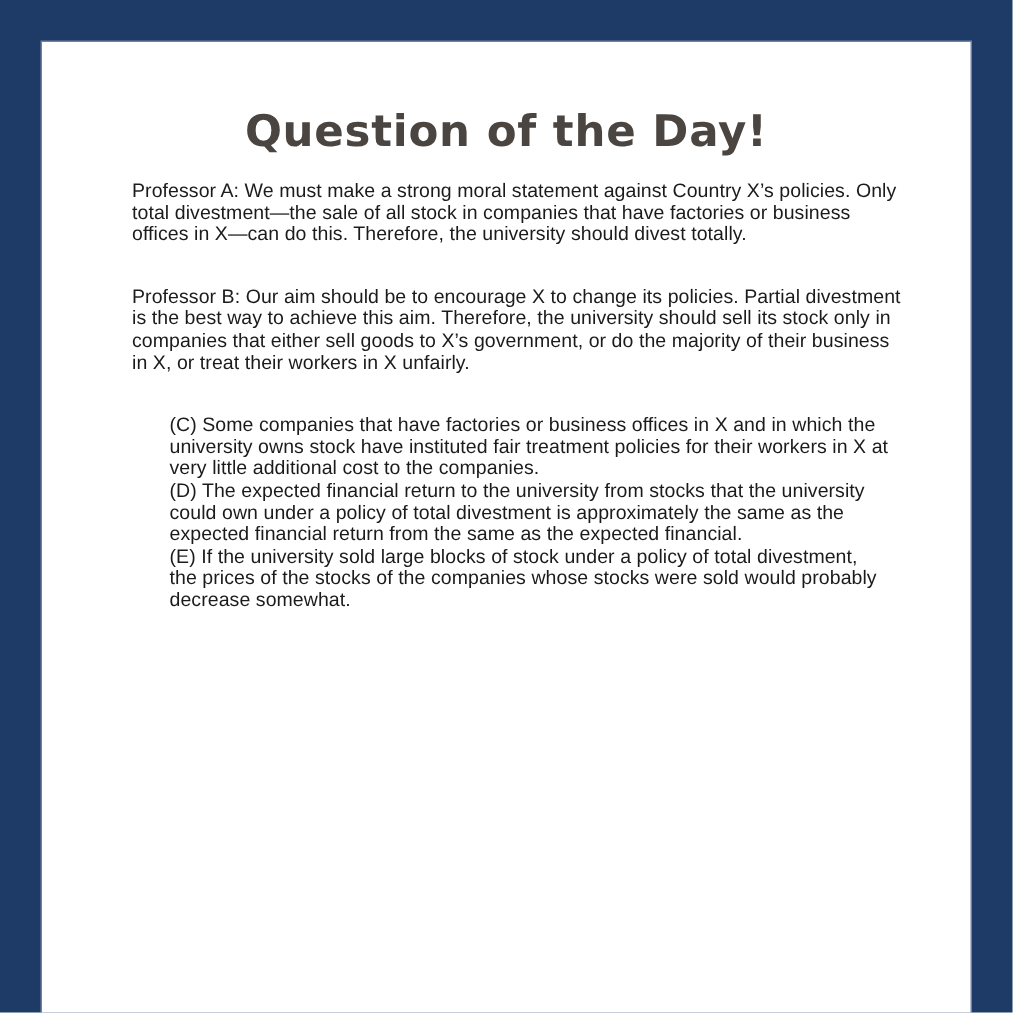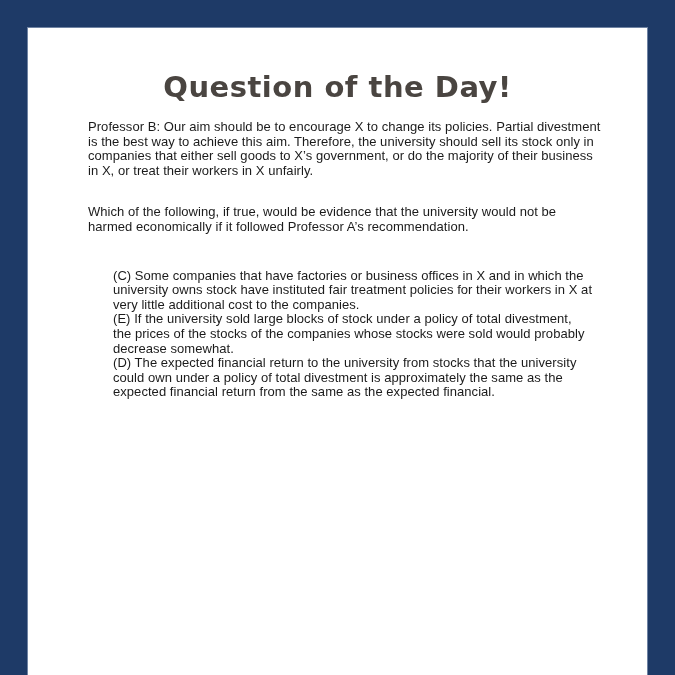--- a/index.html
+++ b/index.html
@@ -67,26 +67,26 @@
   .swipe .hand  { position: absolute; top: 13px; left: 0; }
 </style>
 </head>
 <body>
 
 <div class="page">
 
   <div class="card">
     <h1>Question of the Day!</h1>
     <div class="card-body">
+      <p>Professor A: We must make a strong moral statement against Country X’s policies. Only total divestment—the sale of all stock in companies that have factories or business offices in X—can do this. Therefore, the university should divest totally.</p>
       <p>Professor B: Our aim should be to encourage X to change its policies. Partial divestment is the best way to achieve this aim. Therefore, the university should sell its stock only in companies that either sell goods to X’s government, or do the majority of their business in X, or treat their workers in X unfairly.</p>
-      <p class="stem">Which of the following, if true, would be evidence that the university would not be harmed economically if it followed Professor A’s recommendation.</p>
       <div class="choices">
         <p>(C) Some companies that have factories or business offices in X and in which the university owns stock have instituted fair treatment policies for their workers in X at very little additional cost to the companies.</p>
+        <p>(D) The expected financial return to the university from stocks that the university could own under a policy of total divestment is approximately the same as the expected financial return from the same as the expected financial.</p>
         <p>(E) If the university sold large blocks of stock under a policy of total divestment, the prices of the stocks of the companies whose stocks were sold would probably decrease somewhat.</p>
-        <p>(D) The expected financial return to the university from stocks that the university could own under a policy of total divestment is approximately the same as the expected financial return from the same as the expected financial.</p>
       </div>
     </div>
   </div>
 
   <div class="footer">
     <span class="ig-icon">
       <svg width="37" height="37" viewBox="0 0 37 37" fill="none" xmlns="http://www.w3.org/2000/svg">
         <rect x="2" y="2" width="33" height="33" rx="9.5" stroke="#ffffff" stroke-width="2.8"></rect>
         <circle cx="18.5" cy="18.5" r="8.0" stroke="#ffffff" stroke-width="2.8"></circle>
         <circle cx="28.2" cy="8.8" r="2.3" fill="#ffffff"></circle>

